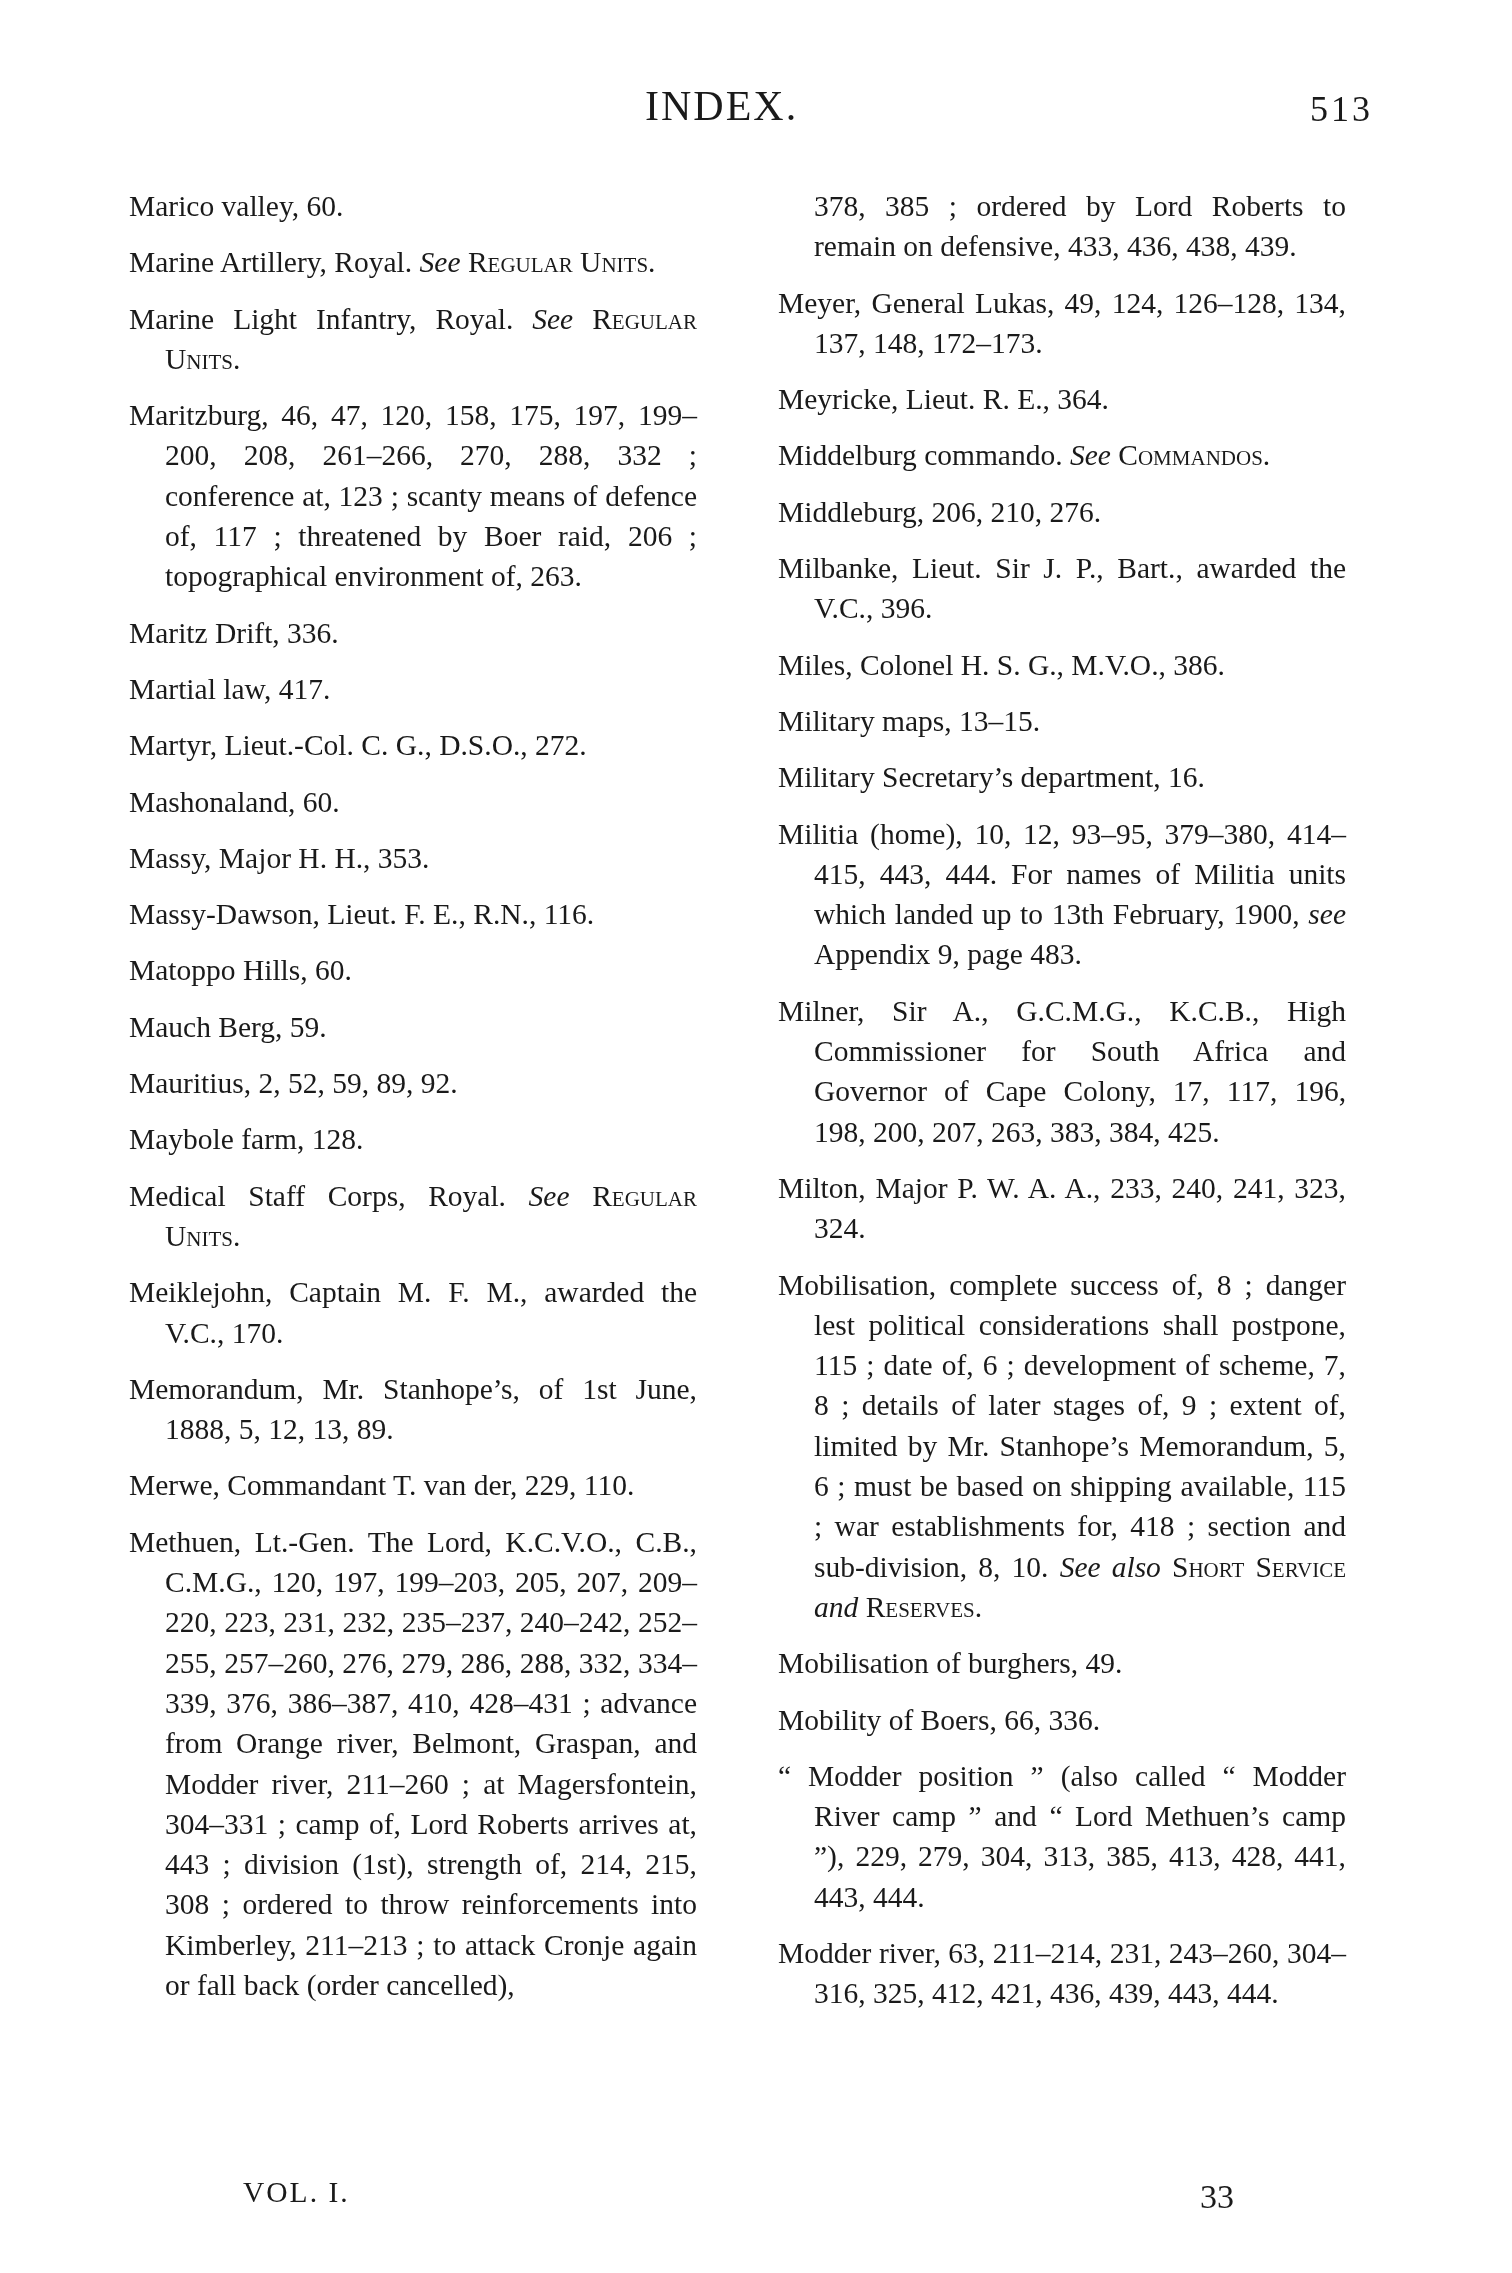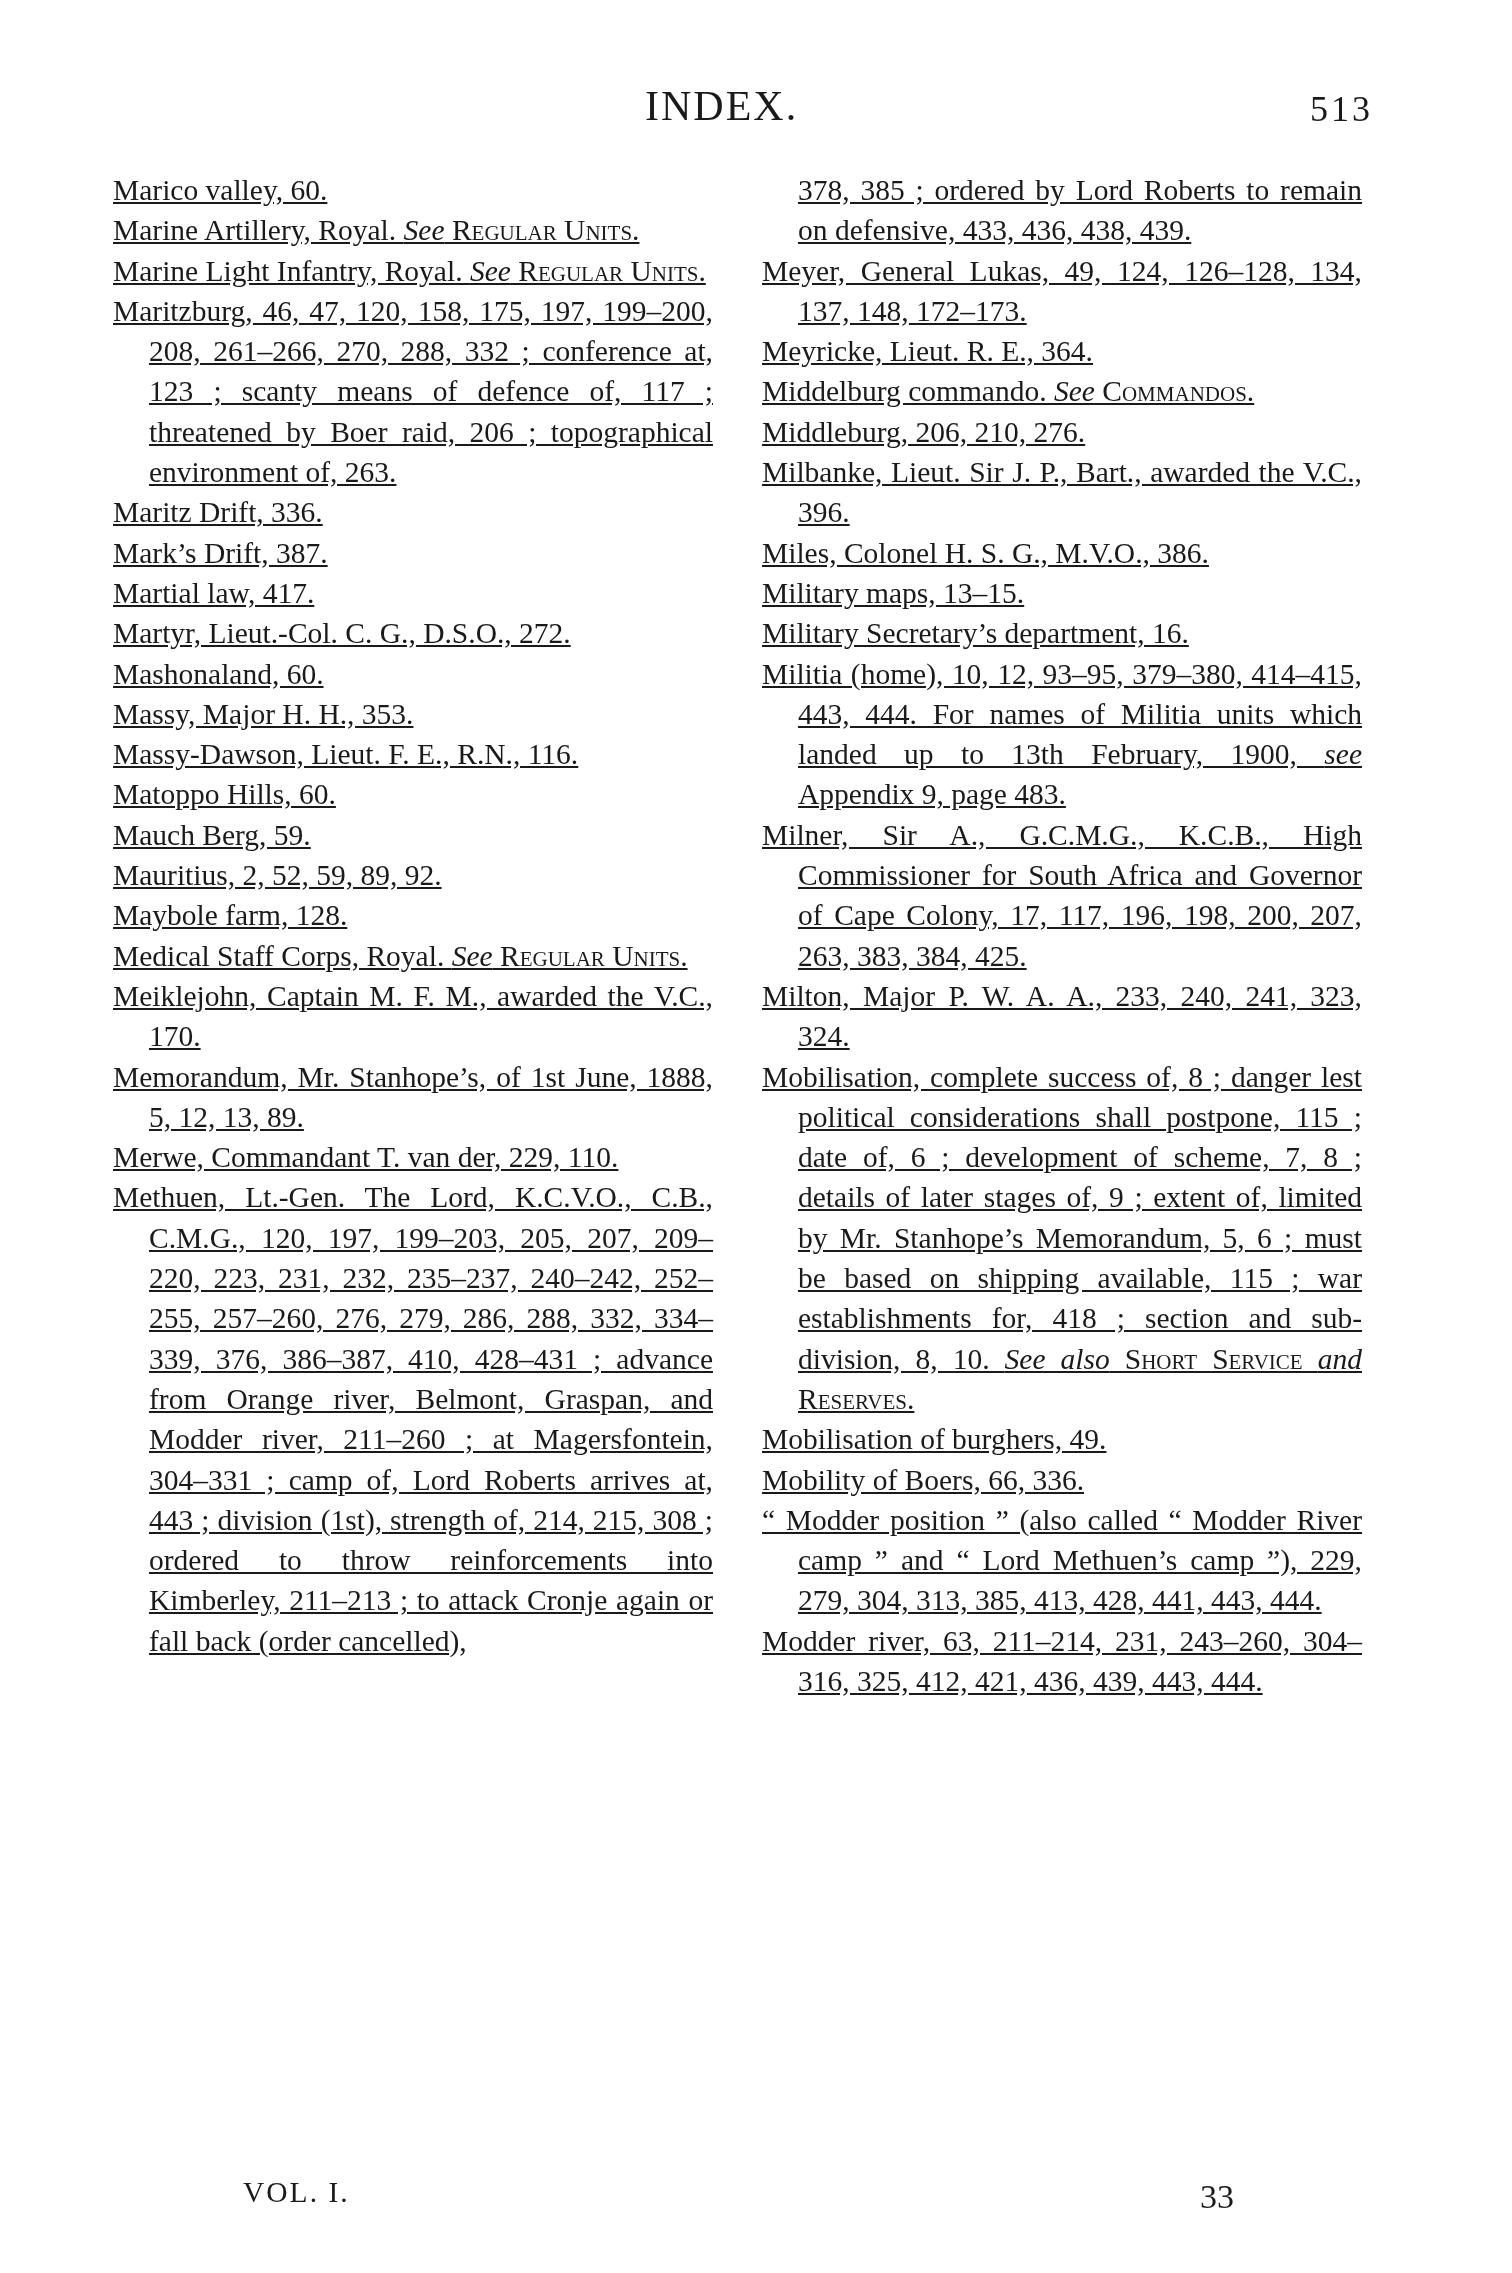--- a/index.html
+++ b/index.html
@@ -21,22 +21,21 @@
     }
     .column {
       position: absolute; top: 170px; width: 600px;
       font-size: 29.5px; line-height: 40.3px;
     }
     .col-left { left: 113px; }
     .col-right { left: 762px; }
     .entry {
       text-align: justify;
       padding-left: 36px; text-indent: -36px;
-      margin: 0;
-      text-decoration: underline;
+      margin: 16px;
     }
     .entry.continuation { text-indent: 0; }
     .it { font-style: italic; }
     .sc { font-variant: small-caps; }
     .footer-vol {
       position: absolute; left: 243px; top: 2176px;
       font-size: 29.5px; letter-spacing: 2px;
     }
     .footer-sig {
       position: absolute; left: 1200px; top: 2178px;
@@ -50,21 +49,20 @@
   <div class="running-title">INDEX.</div>
   <div class="page-number">513</div>
 </div>
 
 <div class="column col-left">
     <p class="entry"><span>Marico valley, 60.</span></p>
     <p class="entry"><span>Marine Artillery, Royal.  </span><span class="it">See</span><span class="sc"> Regular Units.</span></p>
     <p class="entry"><span>Marine Light Infantry, Royal. </span><span class="it">See</span><span class="sc"> Regular Units.</span></p>
     <p class="entry"><span>Maritzburg, 46, 47, 120, 158, 175, 197, 199–200, 208, 261–266, 270, 288, 332 ; conference at, 123 ; scanty means of defence of, 117 ; threatened by Boer raid, 206 ; topographical environment of, 263.</span></p>
     <p class="entry"><span>Maritz Drift, 336.</span></p>
-    <p class="entry"><span>Mark’s Drift, 387.</span></p>
     <p class="entry"><span>Martial law, 417.</span></p>
     <p class="entry"><span>Martyr, Lieut.-Col. C. G., D.S.O., 272.</span></p>
     <p class="entry"><span>Mashonaland, 60.</span></p>
     <p class="entry"><span>Massy, Major H. H., 353.</span></p>
     <p class="entry"><span>Massy-Dawson, Lieut. F. E., R.N., 116.</span></p>
     <p class="entry"><span>Matoppo Hills, 60.</span></p>
     <p class="entry"><span>Mauch Berg, 59.</span></p>
     <p class="entry"><span>Mauritius, 2, 52, 59, 89, 92.</span></p>
     <p class="entry"><span>Maybole farm, 128.</span></p>
     <p class="entry"><span>Medical Staff Corps, Royal.  </span><span class="it">See</span><span class="sc"> Regular Units.</span></p>

